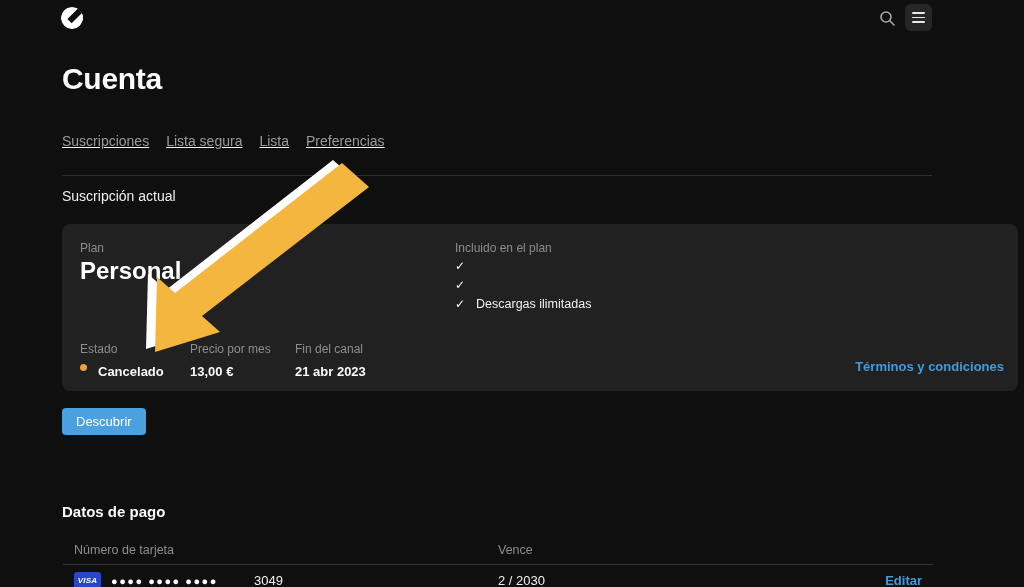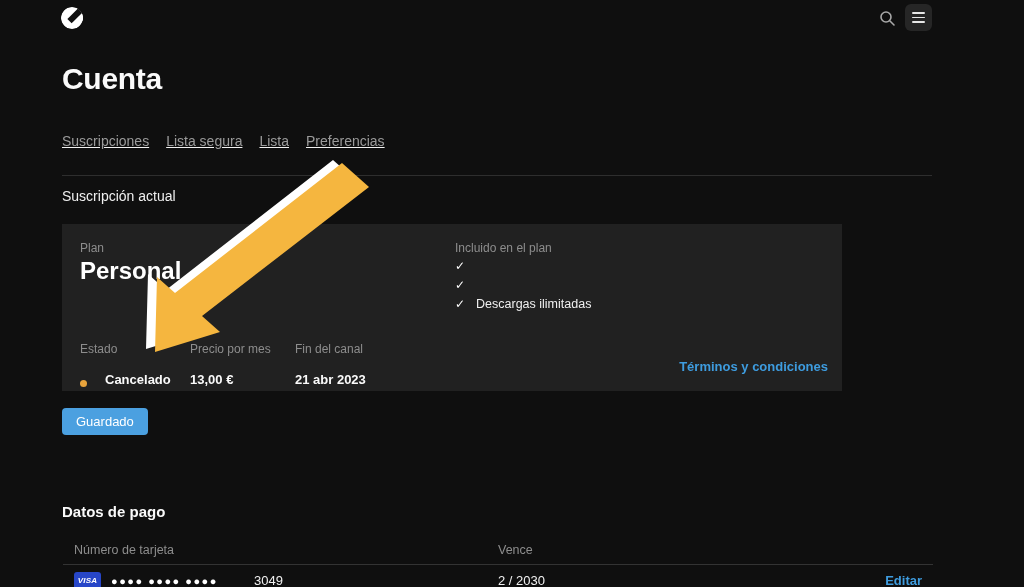--- a/index.html
+++ b/index.html
@@ -31,32 +31,32 @@
   .page-title{position:absolute;left:62px;top:62px;font-size:30px;font-weight:bold;letter-spacing:-0.3px;color:#fafafa;}
 
   
   .tabs{position:absolute;left:62px;top:133px;display:flex;gap:17px;text-decoration:underline;}
   .tab{font-size:14px;color:#9b9b9b;cursor:pointer;}
 
   .divider{position:absolute;left:62px;top:175px;width:870px;height:1px;background:var(--divider);}
   .section-title{position:absolute;left:62px;top:188px;font-size:14px;font-weight:500;color:#efefef;}
 
   
-  .sub-card{position:absolute;left:62px;top:224px;width:780px;height:167px;background:var(--card-bg);border-radius:0;}
+  .sub-card{position:absolute;left:62px;top:224px;width:956px;height:167px;background:var(--card-bg);border-radius:8px;}
   .lbl{font-size:12px;color:var(--text-gray);}
   .plan-lbl{position:absolute;left:18px;top:17px;}
   .plan-name{position:absolute;left:18px;top:33px;font-size:24px;font-weight:600;color:#fff;}
   .included-lbl{position:absolute;left:393px;top:17px;}
   .features{position:absolute;left:393px;top:32px;}
   .feature{display:flex;align-items:center;gap:11px;height:19px;font-size:12.5px;color:#f0f0f0;}
   .check{color:#fff;font-size:12px;line-height:1;}
   .col-status{position:absolute;left:18px;top:118px;}
   .col-price{position:absolute;left:128px;top:118px;}
   .col-end{position:absolute;left:233px;top:118px;}
-  .val{margin-top:16px;font-size:13px;font-weight:600;color:#fafafa;display:flex;align-items:flex-end;gap:18px;}
+  .val{margin-top:8px;font-size:13px;font-weight:600;color:#fafafa;display:flex;align-items:flex-start;gap:11px;}
   .dot{width:7px;height:7px;border-radius:50%;background:var(--status-orange);display:inline-block;}
   .terms{position:absolute;right:14px;top:135px;font-size:13px;font-weight:600;color:var(--link-blue);cursor:pointer;}
 
   .reactivate{position:absolute;left:62px;top:408px;height:27px;padding:0 14px;background:var(--accent-blue);
     border:none;border-radius:4px;color:#fff;font-size:13px;font-family:inherit;cursor:pointer;display:flex;align-items:center;}
 
   
   .pay-title{position:absolute;left:62px;top:503px;font-size:15px;font-weight:bold;color:#fafafa;}
   .th{font-size:12.5px;color:var(--text-gray);position:absolute;top:543px;}
   .th-number{left:74px;}
@@ -145,21 +145,21 @@
     <div class="val">13,00 €</div>
   </div>
   <div class="col-end">
     <div class="lbl">Fin del canal</div>
     <div class="val">21 abr 2023</div>
   </div>
 
   <a class="terms">Términos y condiciones</a>
 </section>
 
-<button class="reactivate">Guardado</button>
+<button class="reactivate">Descubrir</button>
 
 <div class="pay-title">Datos de pago</div>
 <div class="th th-number">Número de tarjeta</div>
 <div class="th th-expiry">Vence</div>
 <div class="divider2"></div>
 
 <div class="pay-row">
   <div class="visa-badge">VISA</div>
   <span class="masked">●●●● ●●●● ●●●●</span>
   <span class="last4">3049</span>

